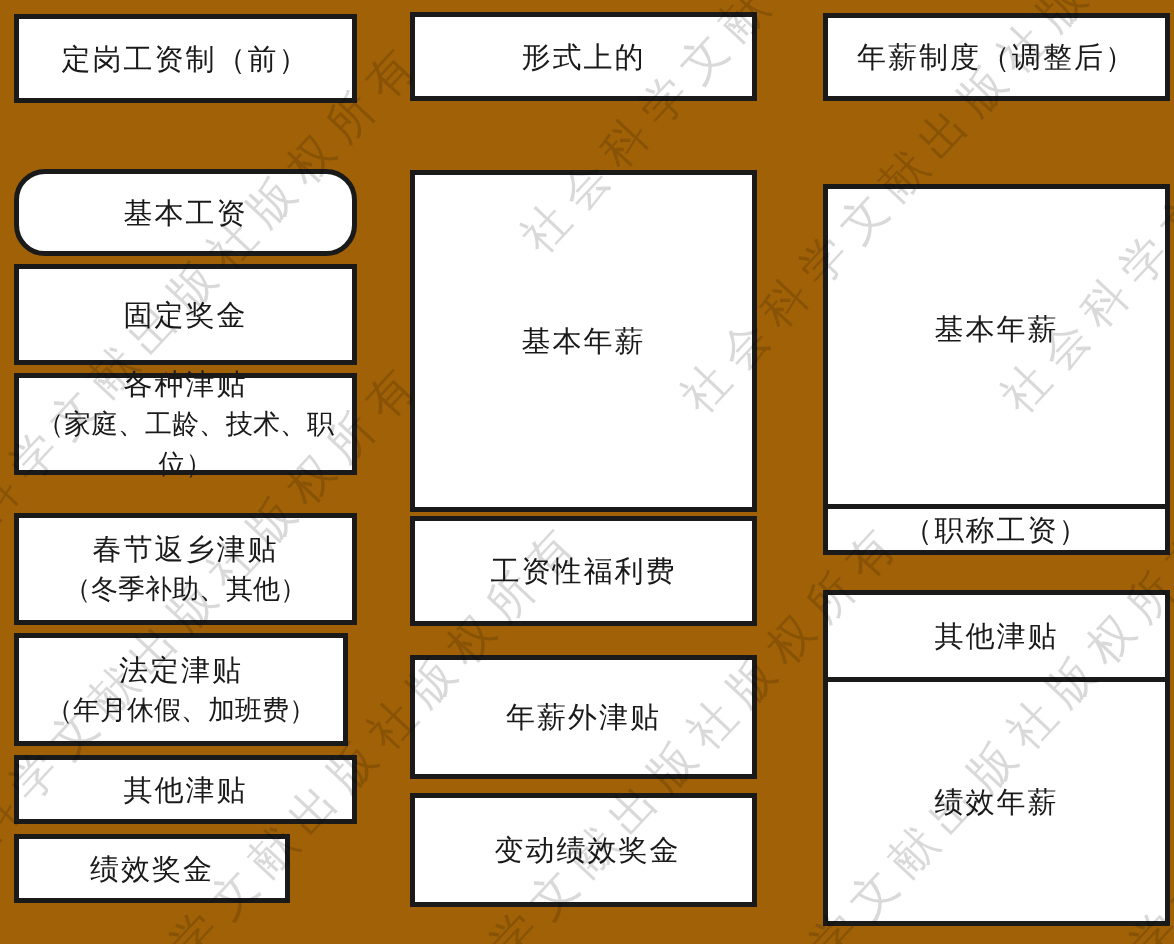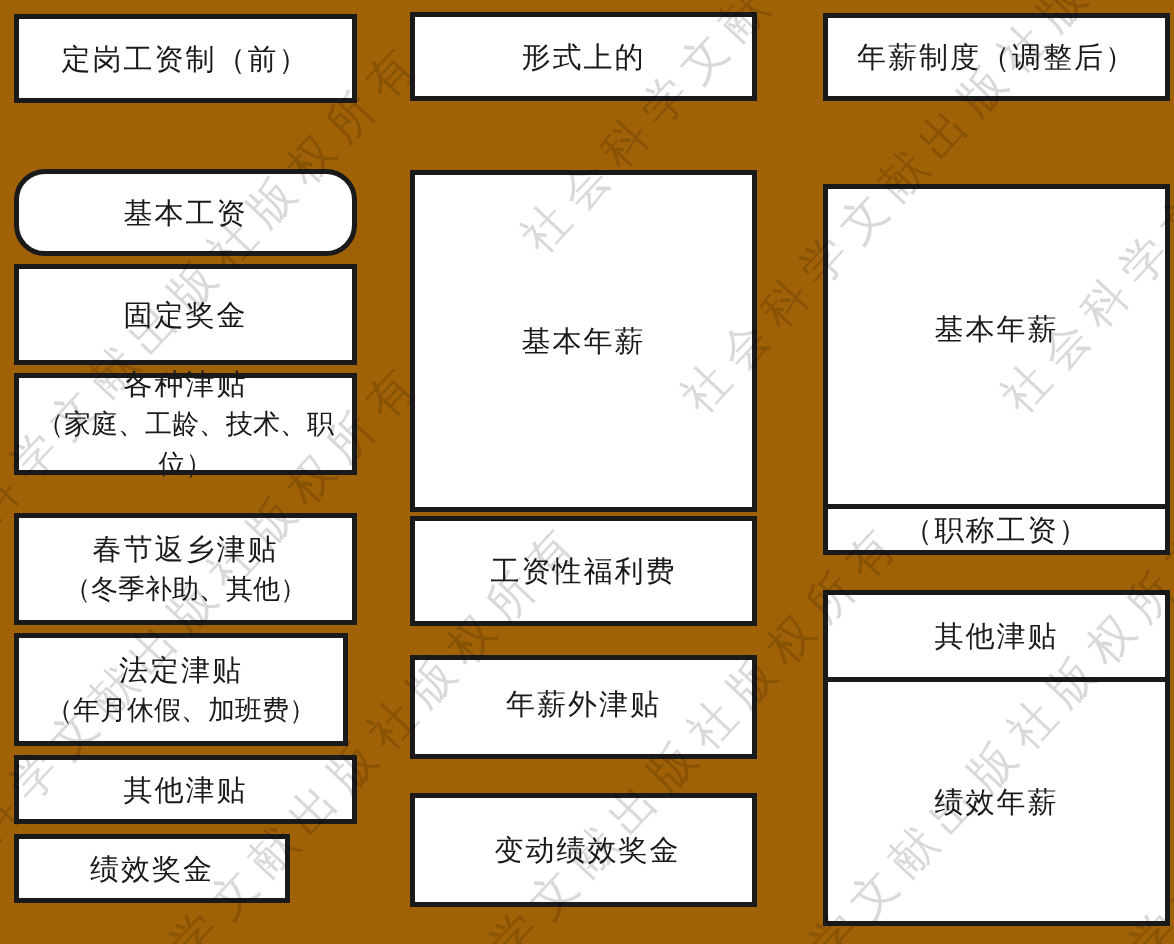--- a/index.html
+++ b/index.html
@@ -100,21 +100,21 @@
   <div class="box" style="left:14px; top:834px; width:276px; height:69px;">
     <span>绩效奖金</span>
   </div>
 
   <div class="box" style="left:410px; top:170px; width:347px; height:342px;">
     <span>基本年薪</span>
   </div>
   <div class="box" style="left:410px; top:516px; width:347px; height:110px;">
     <span>工资性福利费</span>
   </div>
-  <div class="box" style="left:410px; top:655px; width:347px; height:104px;font-family:Liberation Mono, monospace;">
+  <div class="box" style="left:410px; top:655px; width:347px; height:124px;">
     <span>年薪外津贴</span>
   </div>
   <div class="box" style="left:410px; top:793px; width:347px; height:114px;padding-left:8px;">
     <span>变动绩效奖金</span>
   </div>
 
   <div class="box split" style="left:823px; top:184px; width:347px; height:371px;">
     <div class="seg" style="height:279px;">
       <span>基本年薪</span>
     </div>

